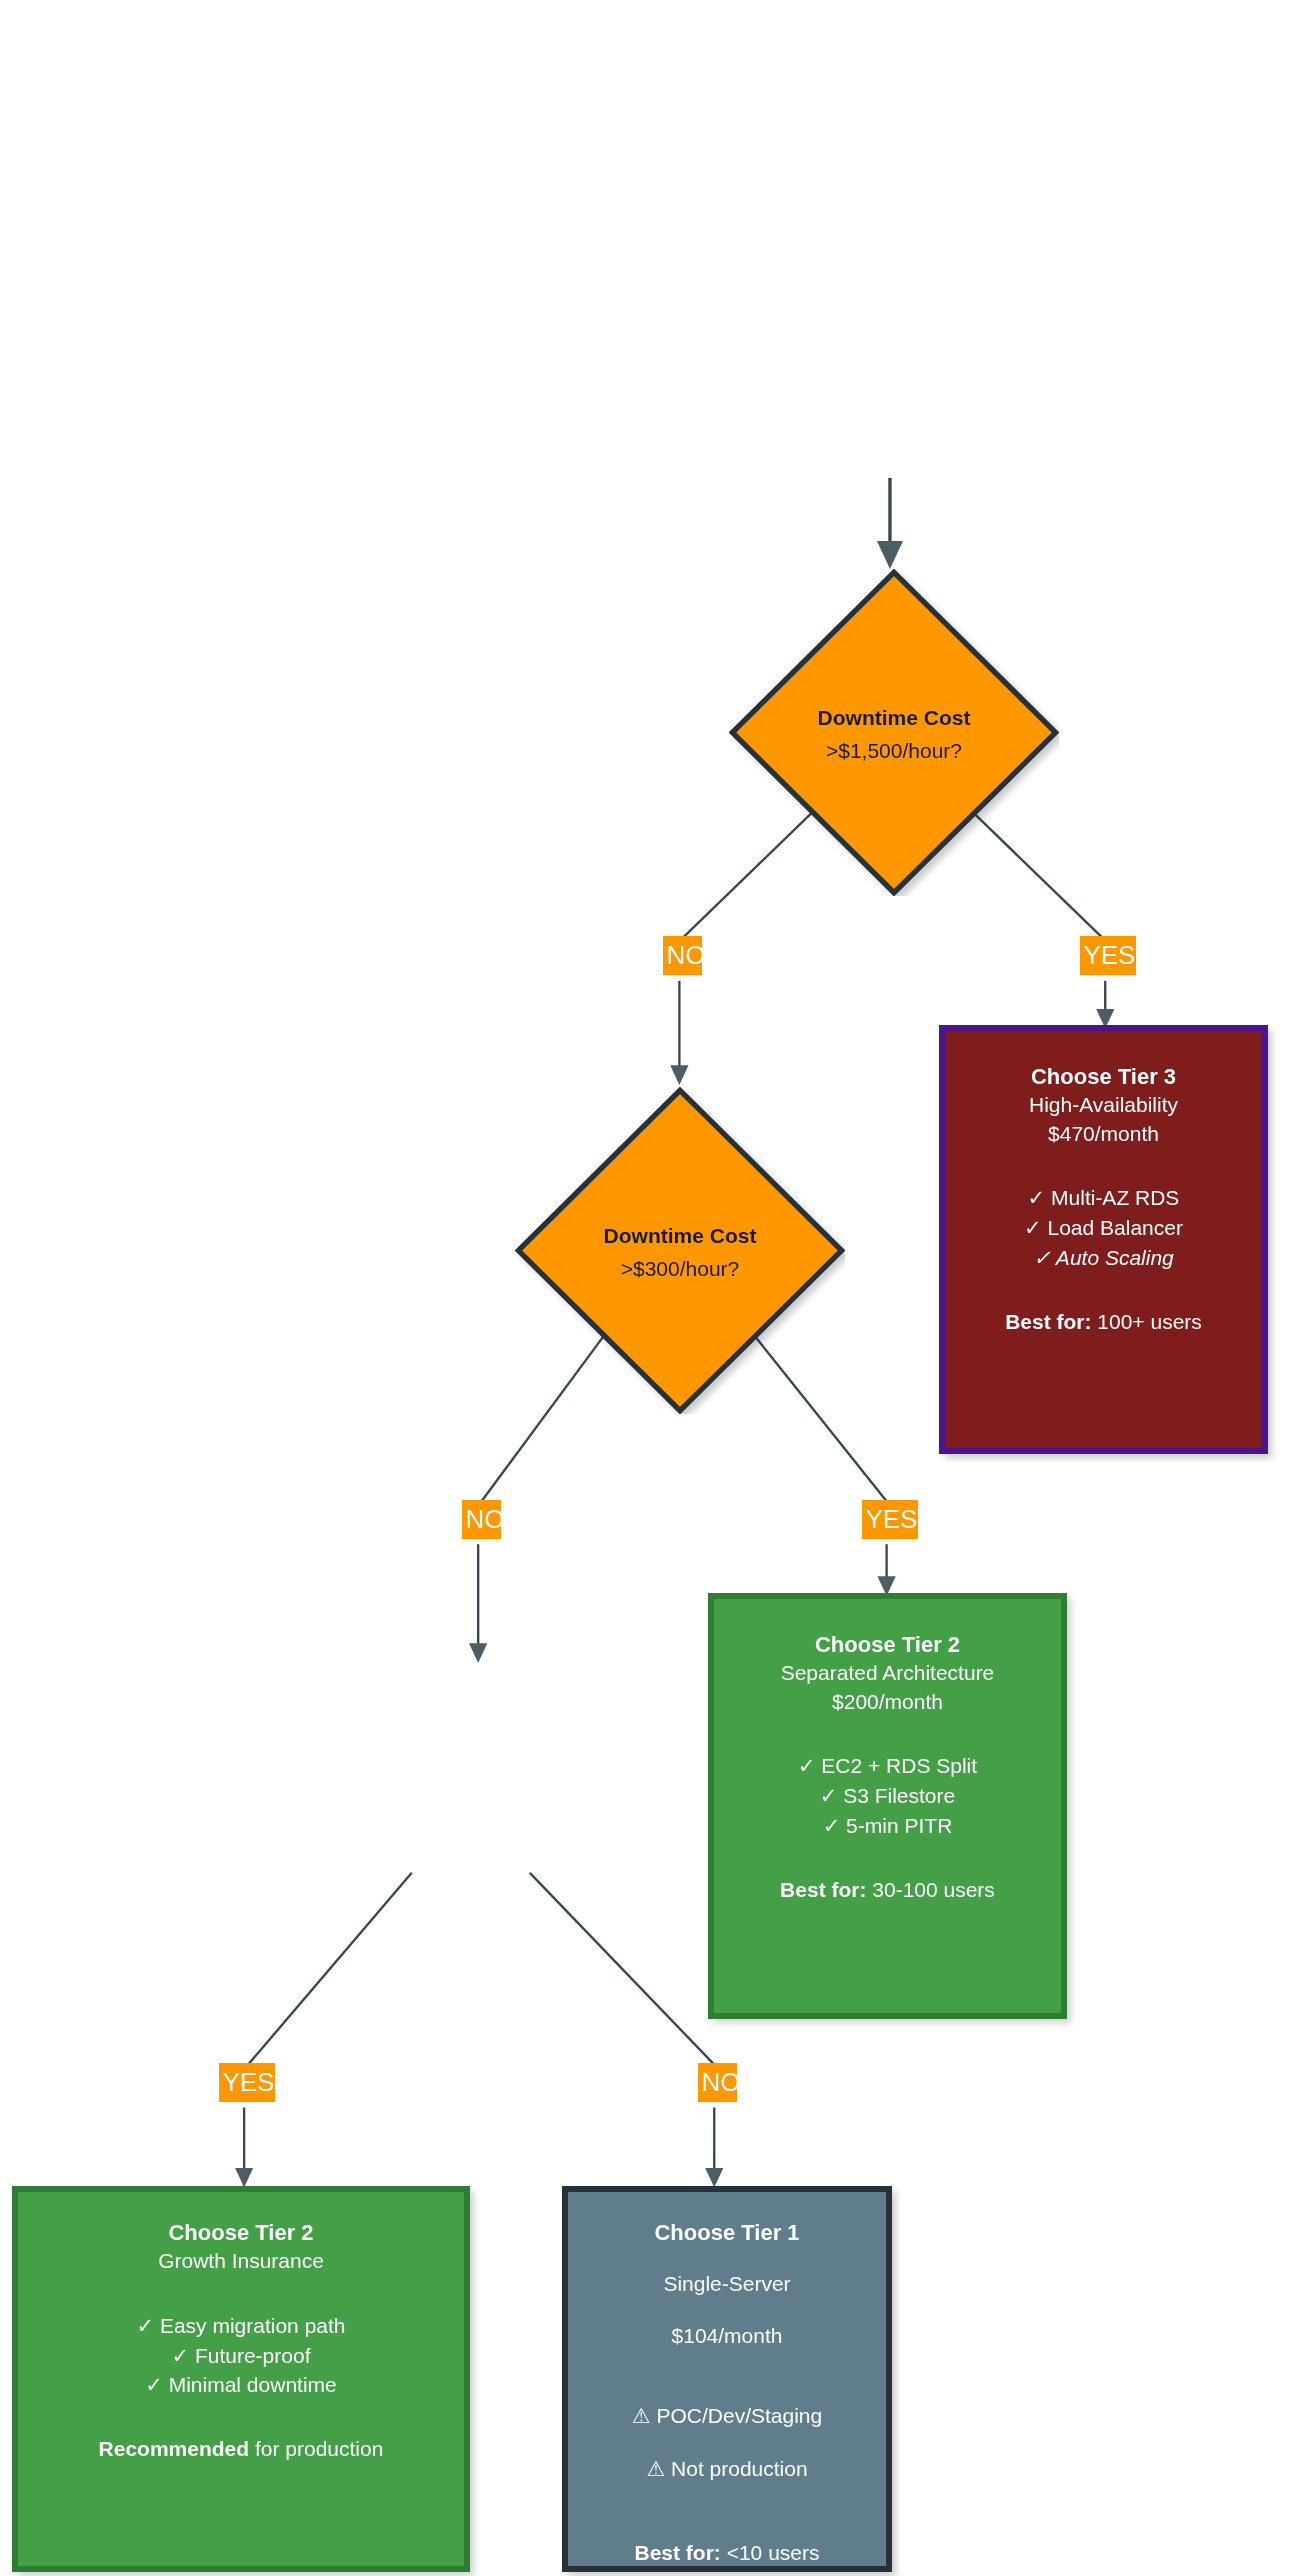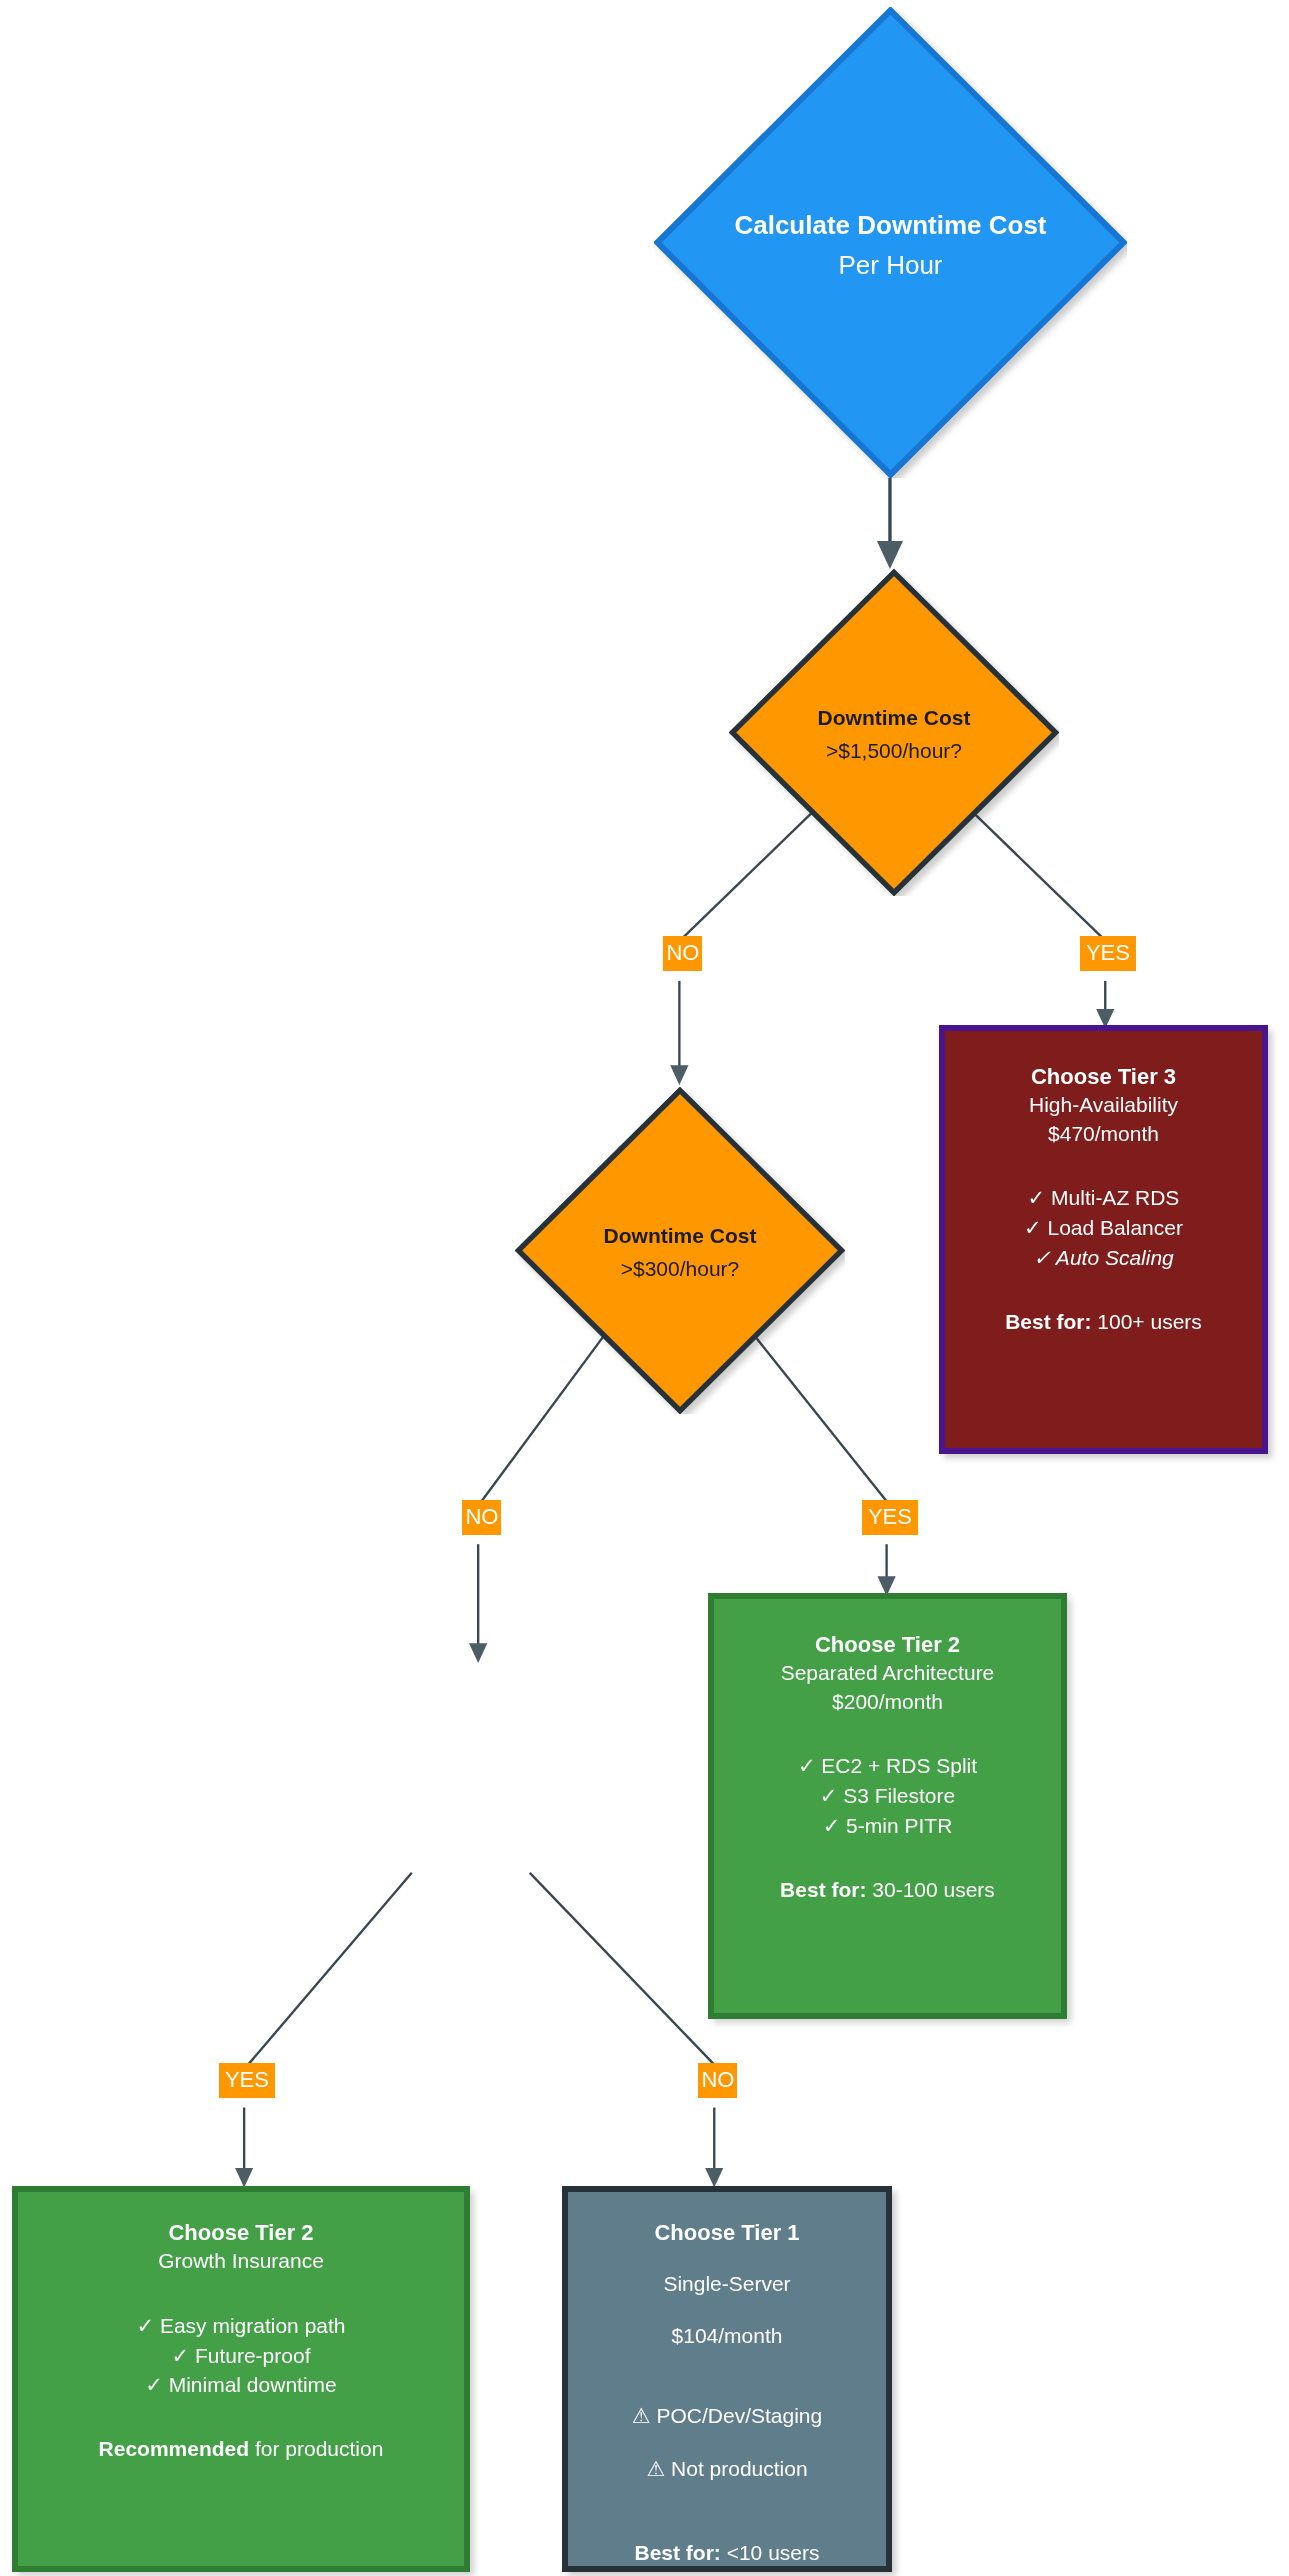--- a/index.html
+++ b/index.html
@@ -75,21 +75,21 @@
   }
   .rect .r-foot b { font-weight: bold; }
   .gap-lg { height: 35px; }
   .gap-md { height: 35px; }
 
   
   .edge-label {
     position: absolute;
     background: #FF9800;
     color: #ffffff;
-    font-size: 22px;
+    font-size: 26px;
     line-height: 1;
     padding: 6px 3.4px 7.4px 3.4px;
     text-align: center;
     white-space: nowrap;
     z-index: 5;
   }
 </style>
 </head>
 <body>
 
@@ -125,29 +125,20 @@
 
     <path d="M 614 2792 L 370 3078" stroke="#37474F" stroke-width="3.5" fill="none"></path>
 
     <path d="M 364 3142 L 364 3250" stroke="#37474F" stroke-width="3.5" fill="none" marker-end="url(#arrowhead)"></path>
 
     <path d="M 790 2792 L 1065 3078" stroke="#37474F" stroke-width="3.5" fill="none"></path>
 
     <path d="M 1065 3142 L 1065 3250" stroke="#37474F" stroke-width="3.5" fill="none" marker-end="url(#arrowhead)"></path>
   </svg>
 
-  <div class="diamond" style="left:654px; top:6.7px; width:473px; height:471px;">
-    <svg class="shape" viewBox="0 0 705 702" preserveAspectRatio="none" xmlns="http://www.w3.org/2000/svg">
-      <polygon points="352.5,5 700,351 352.5,697 5,351" fill="#2196F3" stroke="#1976D2" stroke-width="9" filter="url(#boxshadow)"></polygon>
-    </svg>
-    <div class="dlabel" style="color:#ffffff; font-size:26px; margin-top:5.4px;">
-      <span class="l1">Calculate Downtime Cost</span>
-      <span class="l2">Per Hour</span>
-    </div>
-  </div>
 
   <div class="diamond" style="left:729px; top:569px; width:330px; height:327px;">
     <svg class="shape" viewBox="0 0 492 488" preserveAspectRatio="none" xmlns="http://www.w3.org/2000/svg">
       <polygon points="246,5 487,244 246,483 5,244" fill="#FF9800" stroke="#263238" stroke-width="8" filter="url(#boxshadow)"></polygon>
     </svg>
     <div class="dlabel" style="color:#1B1B1B; font-size:21px; margin-top:4px;">
       <span class="l1">Downtime Cost</span>
       <span class="l2">&gt;$1,500/hour?</span>
     </div>
   </div>

